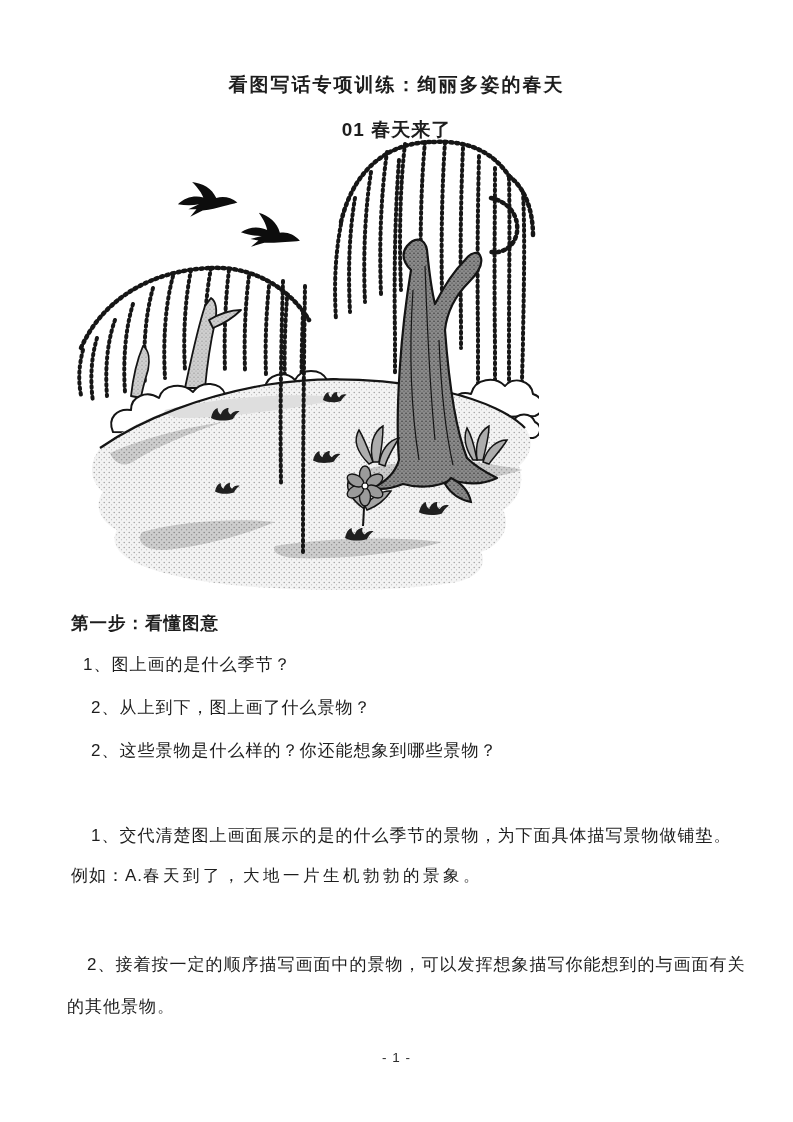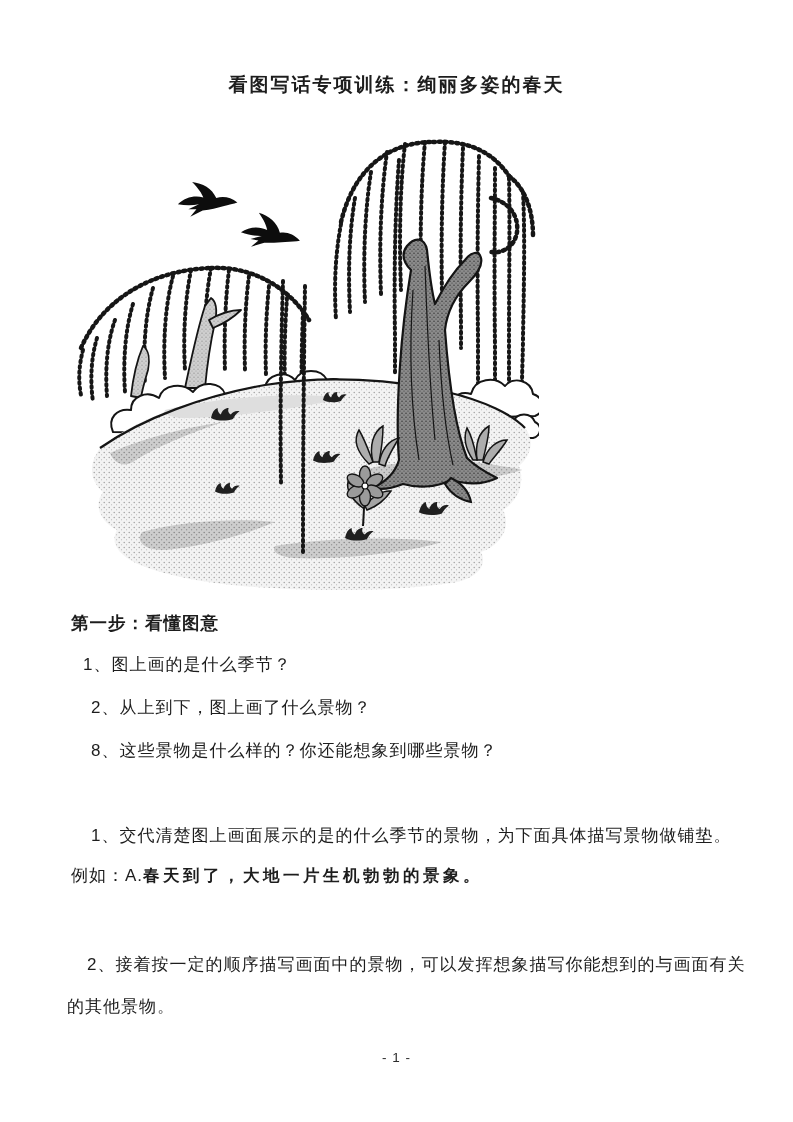--- a/index.html
+++ b/index.html
@@ -27,41 +27,42 @@
   .item3 { top:739px; left:76px; }
   .para1 { top:824px; left:76px; }
   .exa   { top:864px; left:56px; }
   .exb   { top:903px; left:108px; }
   .para2 {
     top:944px; left:52px; width:684px; font-size:17px; letter-spacing:1px;
     line-height:42px; text-indent:20px; white-space:normal;
   }
   .kai {
     font-family:"DejaVu Serif", serif; font-size:16.5px;
-    letter-spacing:3.5px; font-weight:bold;
+    letter-spacing:3.5px; font-weight:normal;
   }
   .pagenum {
     top:1050px; left:0; right:0; text-align:center;
     font-size:13.5px; color:#2c2c2c; letter-spacing:1px;
   }
   
   .br  { fill:none; stroke:#161616; stroke-width:4;   stroke-dasharray:1.8 3.6; stroke-linecap:round; }
   .brt { fill:none; stroke:#161616; stroke-width:4.5; stroke-dasharray:2 3.8;   stroke-linecap:round; }
   .sol { fill:none; stroke:#161616; stroke-width:1.2; }
   .cloud { fill:#ffffff; stroke:#151515; stroke-width:2; stroke-linejoin:round; }
   .arc   { fill:none; stroke:#151515; stroke-width:2.2; }
   .leafros { fill:#adadad; stroke:#141414; stroke-width:1.5; }
   .tuft { fill:#1f1f1f; }
 </style>
 </head>
 <body>
 
 <div class="page">
 
   <div class="abs title">看图写话专项训练：绚丽多姿的春天</div>
+  <div class="abs subtitle">01 春天来了</div>
 
   <figure class="abs figure">
     <svg width="466" height="468" viewBox="0 0 466 468" role="img" aria-label="春天场景插图：两只燕子飞过，几棵垂柳，草地上有草丛和一朵小花">
       <defs>
         <pattern id="stip" width="5" height="5" patternUnits="userSpaceOnUse">
           <rect width="5" height="5" fill="#f3f3f3"></rect>
           <circle cx="1.2" cy="1.5" r="0.7" fill="#9b9b9b"></circle>
           <circle cx="3.6" cy="3.8" r="0.55" fill="#ababab"></circle>
         </pattern>
         <pattern id="stipdark" width="5" height="5" patternUnits="userSpaceOnUse">
@@ -195,21 +196,21 @@
       <g fill="#0d0d0d">
         <use href="#swallow" transform="translate(103,46) scale(0.62)"></use>
         <use href="#swallow" transform="translate(170,74) rotate(10) scale(0.62)"></use>
       </g>
     </svg>
   </figure>
 
   <div class="abs step-heading h3-1">第一步：看懂图意</div>
   <div class="abs line item1">1、图上画的是什么季节？</div>
   <div class="abs line item2">2、从上到下，图上画了什么景物？</div>
-  <div class="abs line item3">8、这些景物是什么样的？你还能想象到哪些景物？</div>
+  <div class="abs line item3">2、这些景物是什么样的？你还能想象到哪些景物？</div>
 
   <div class="abs line para1">1、交代清楚图上画面展示的是的什么季节的景物，为下面具体描写景物做铺垫。</div>
 
   <div class="abs line exa">
     <span>例如：</span><span>A.</span><span class="kai">春天到了，大地一片生机勃勃的景象。</span>
   </div>
 
   <div class="abs para2">2、接着按一定的顺序描写画面中的景物，可以发挥想象描写你能想到的与画面有关的其他景物。</div>
 
   <div class="abs pagenum">- 1 -</div>

